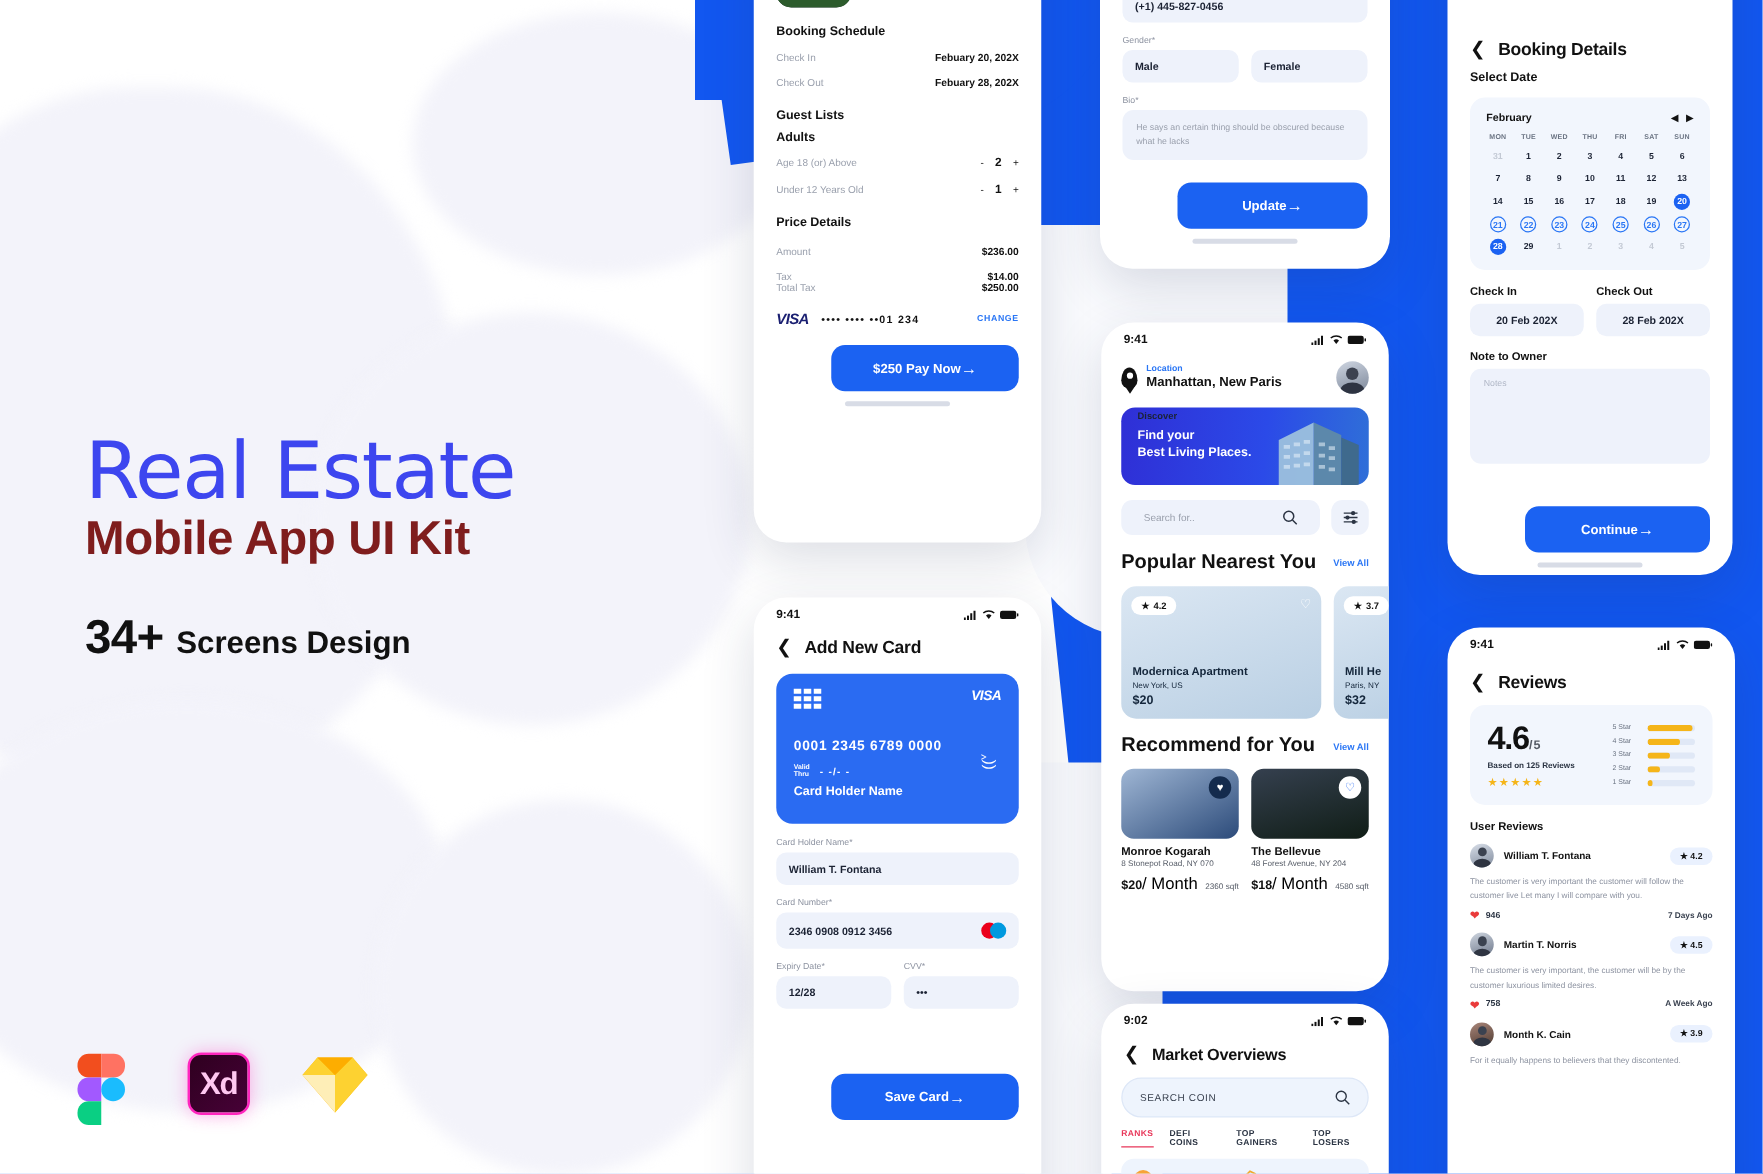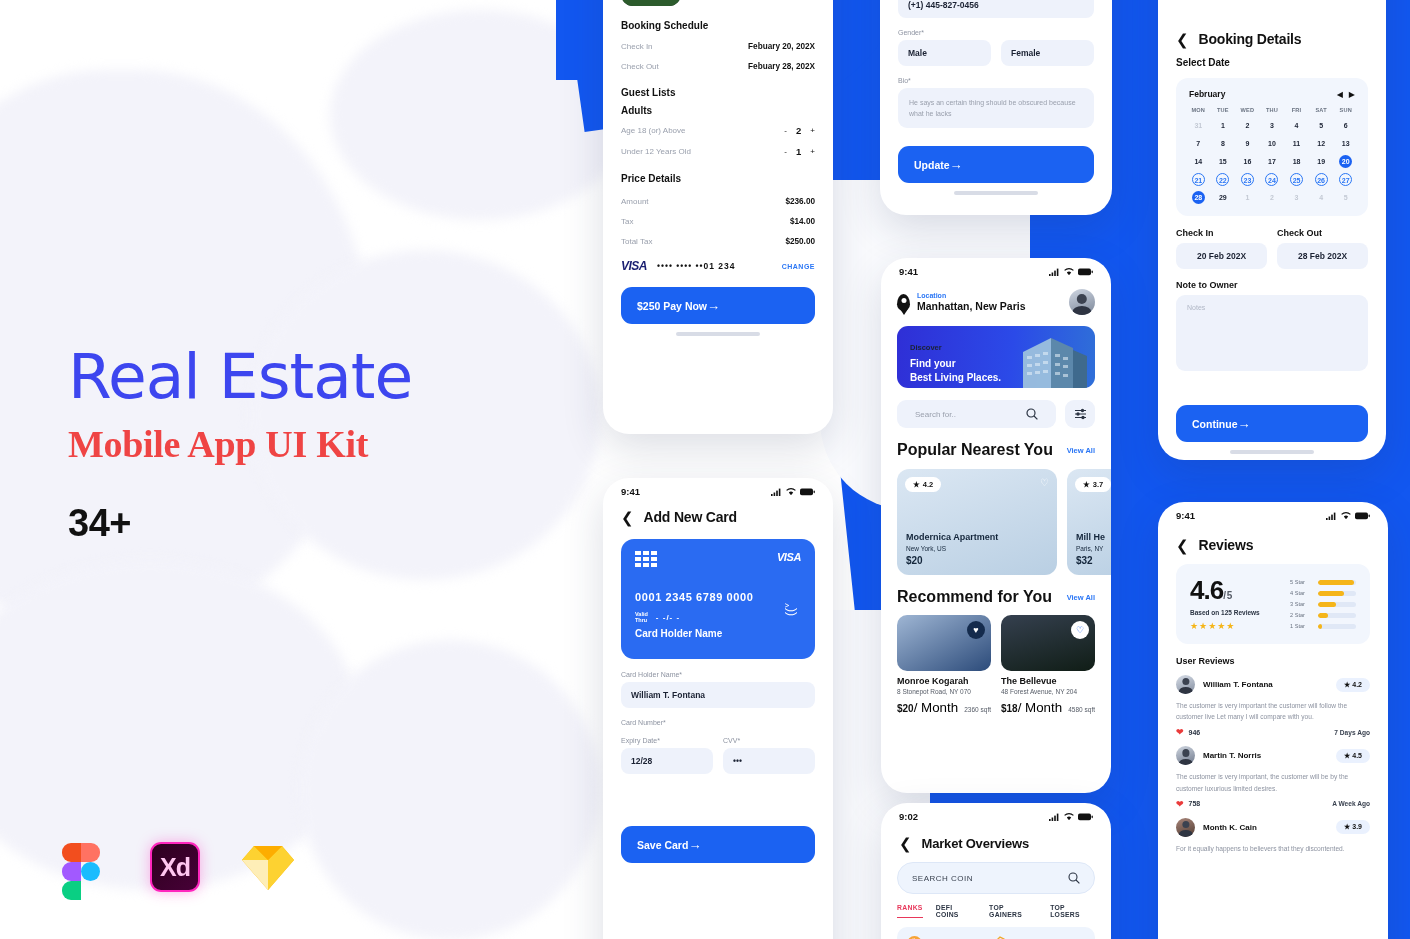--- a/index.html
+++ b/index.html
@@ -47,23 +47,22 @@
     background:#fafbfe; border-radius:0 0 70px 0;
   }
 
   
   .copy { position:absolute; left:68px; top:344px; width:520px; z-index:40; }
   .title-blue {
     font-size:63px; font-weight:400; color:#3d46ef; letter-spacing:-1px;
     line-height:1.05; font-family:"DejaVu Sans", sans-serif;
   }
   .title-black {
-    font-size:38px; font-weight:bold; color:#ef4444; margin-top:12px;
+    font-size:38px; font-weight:bold; color:#7f1d1d; 
     letter-spacing:-0.3px;
-    font-family:Liberation Serif, serif;
   }
   .subcopy {
     margin-top:26px; font-size:17.5px; line-height:1.62; color:#6b7078; font-weight:400;
   }
   .screens-line { margin-top:36px; display:flex; align-items:baseline; gap:10px; }
   .screens-num { font-size:38px; font-weight:bold; color:#111; letter-spacing:-0.5px; }
   .screens-txt { font-size:25px; font-weight:bold; color:#111; }
 
   
   .tools { position:absolute; left:62px; top:842px; display:flex; gap:40px; align-items:center; z-index:40; }
@@ -105,22 +104,22 @@
   .row { display:flex; justify-content:space-between; align-items:center; }
   .lbl-muted { font-size:8px; color:#9aa0ad; }
   .val-bold { font-size:8.2px; font-weight:bold; color:#111; }
   .field-label { font-size:7px; color:#8d93a1; margin-bottom:4px; }
   .field {
     background:#eef2fb; border-radius:8px; padding:8px 10px;
     font-size:8.5px; font-weight:bold; color:#1b2233;
   }
   .cta {
     background:#1b62f2; border-radius:11px; color:#fff;
-    display:flex; justify-content:flex-start; align-items:center;
-    padding:11px 16px; font-size:10.5px; font-weight:bold;
+    display:flex; justify-content:center; align-items:center;
+    padding:11px 16px; font-size:10.5px; font-weight:bold;margin-left:44px;
   }
   .cta .arr { font-size:13px; }
 
   
   #phone-booking-summary { left:603px; top:-68px; width:230px; height:502px; }
   .prop-head { display:flex; gap:10px; padding:14px 18px 0 18px; }
   .prop-thumb {
     width:60px; height:60px; border-radius:12px; flex:none; position:relative; overflow:hidden;
     background:linear-gradient(170deg,#2c3a4c 0%,#16212e 55%,#0f2a1b 100%);
   }
@@ -165,21 +164,21 @@
   .loc-val { font-size:10.5px; font-weight:bold; color:#111; margin-top:1px; }
   .avatar {
     margin-left:auto; width:26px; height:26px; border-radius:50%; overflow:hidden;
     background:linear-gradient(160deg,#cfd6e2,#7b8698); position:relative;
   }
   .avatar:after { content:""; position:absolute; left:50%; top:18%; transform:translateX(-50%); width:40%; height:40%; background:#3c4250; border-radius:50%; }
   .avatar:before { content:""; position:absolute; left:50%; bottom:-12%; transform:translateX(-50%); width:74%; height:48%; background:#2e3442; border-radius:50% 50% 0 0; }
   .banner {
     margin:11px 16px 0 16px; height:62px; border-radius:11px; position:relative; overflow:hidden;
     background:linear-gradient(95deg,#2f2fd6 0%,#2b4ae8 58%,#2f6fd8 100%);
-    padding:15px 13px; color:#fff;
+    padding:0 13px; color:#fff;
   }
   .banner .d { font-size:7.5px; font-weight:bold; }
   .banner .h { font-size:10px; font-weight:bold; line-height:1.35; margin-top:3px; }
   .bldg { position:absolute; right:4px; bottom:0; width:74px; height:58px; }
   .searchrow { display:flex; gap:9px; margin:12px 16px 0 16px; }
   .searchbox {
     flex:1; background:#eef2fb; border-radius:9px; padding:8px 18px;
     display:flex; align-items:center; justify-content:space-between;
     font-size:8px; color:#9aa0ad;
   }
@@ -303,20 +302,21 @@
     <div class="white-cut-1"></div>
     <div class="white-cut-3"></div>
     <div class="white-cut-2"></div>
   </div>
 
   <div class="copy">
     <div class="title-blue">Real Estate</div>
     <div class="title-black">Mobile App UI Kit</div>
     <div class="screens-line">
       <span class="screens-num">34+</span>
+      <span class="screens-txt">Screens Design</span>
     </div>
   </div>
 
   <div class="tools">
     <div class="tool">
       <div class="figma-col">
         <i class="fg r1l"></i>
           <i class="fg r1r"></i>
         <i class="fg r2l"></i>
           <i class="fg r2r"></i>
@@ -382,21 +382,21 @@
 
       <div class="sec-title" style="margin-top:16px;">Price Details</div>
       <div class="row" style="margin-top:13px;">
         <span class="lbl-muted">Amount</span>
         <span class="val-bold">$236.00</span>
       </div>
       <div class="row" style="margin-top:11px;">
         <span class="lbl-muted">Tax</span>
         <span class="val-bold">$14.00</span>
       </div>
-      <div class="row" style="margin-top:11px;">
+      <div class="row" style="">
         <span class="lbl-muted">Total Tax</span>
         <span class="val-bold">$250.00</span>
       </div>
 
       <div class="visa-row">
         <span class="visa-mark">VISA</span>
         <span class="dots">•••• •••• ••01 234</span>
         <span class="change">CHANGE</span>
       </div>
 
@@ -453,20 +453,27 @@
       </div>
       <div class="card-holder">Card Holder Name</div>
       <span class="nfc">‸))</span>
     </div>
 
     <div style="padding:12px 18px 0 18px;">
       <div class="field-label">Card Holder Name*</div>
       <div class="field">William T. Fontana</div>
 
       <div class="field-label" style="margin-top:11px;">Card Number*</div>
+      <div class="field" style="display:flex;align-items:center;justify-content:space-between;">
+        <span>2346 0908 0912 3456</span>
+        <span class="mc-mark">
+            <span class="a"></span>
+            <span class="b"></span>
+          </span>
+      </div>
 
       <div style="display:flex;gap:10px;margin-top:11px;">
         <div style="flex:1;">
           <div class="field-label">Expiry Date*</div>
           <div class="field">12/28</div>
         </div>
         <div style="flex:1;">
           <div class="field-label">CVV*</div>
           <div class="field">•••</div>
         </div>

